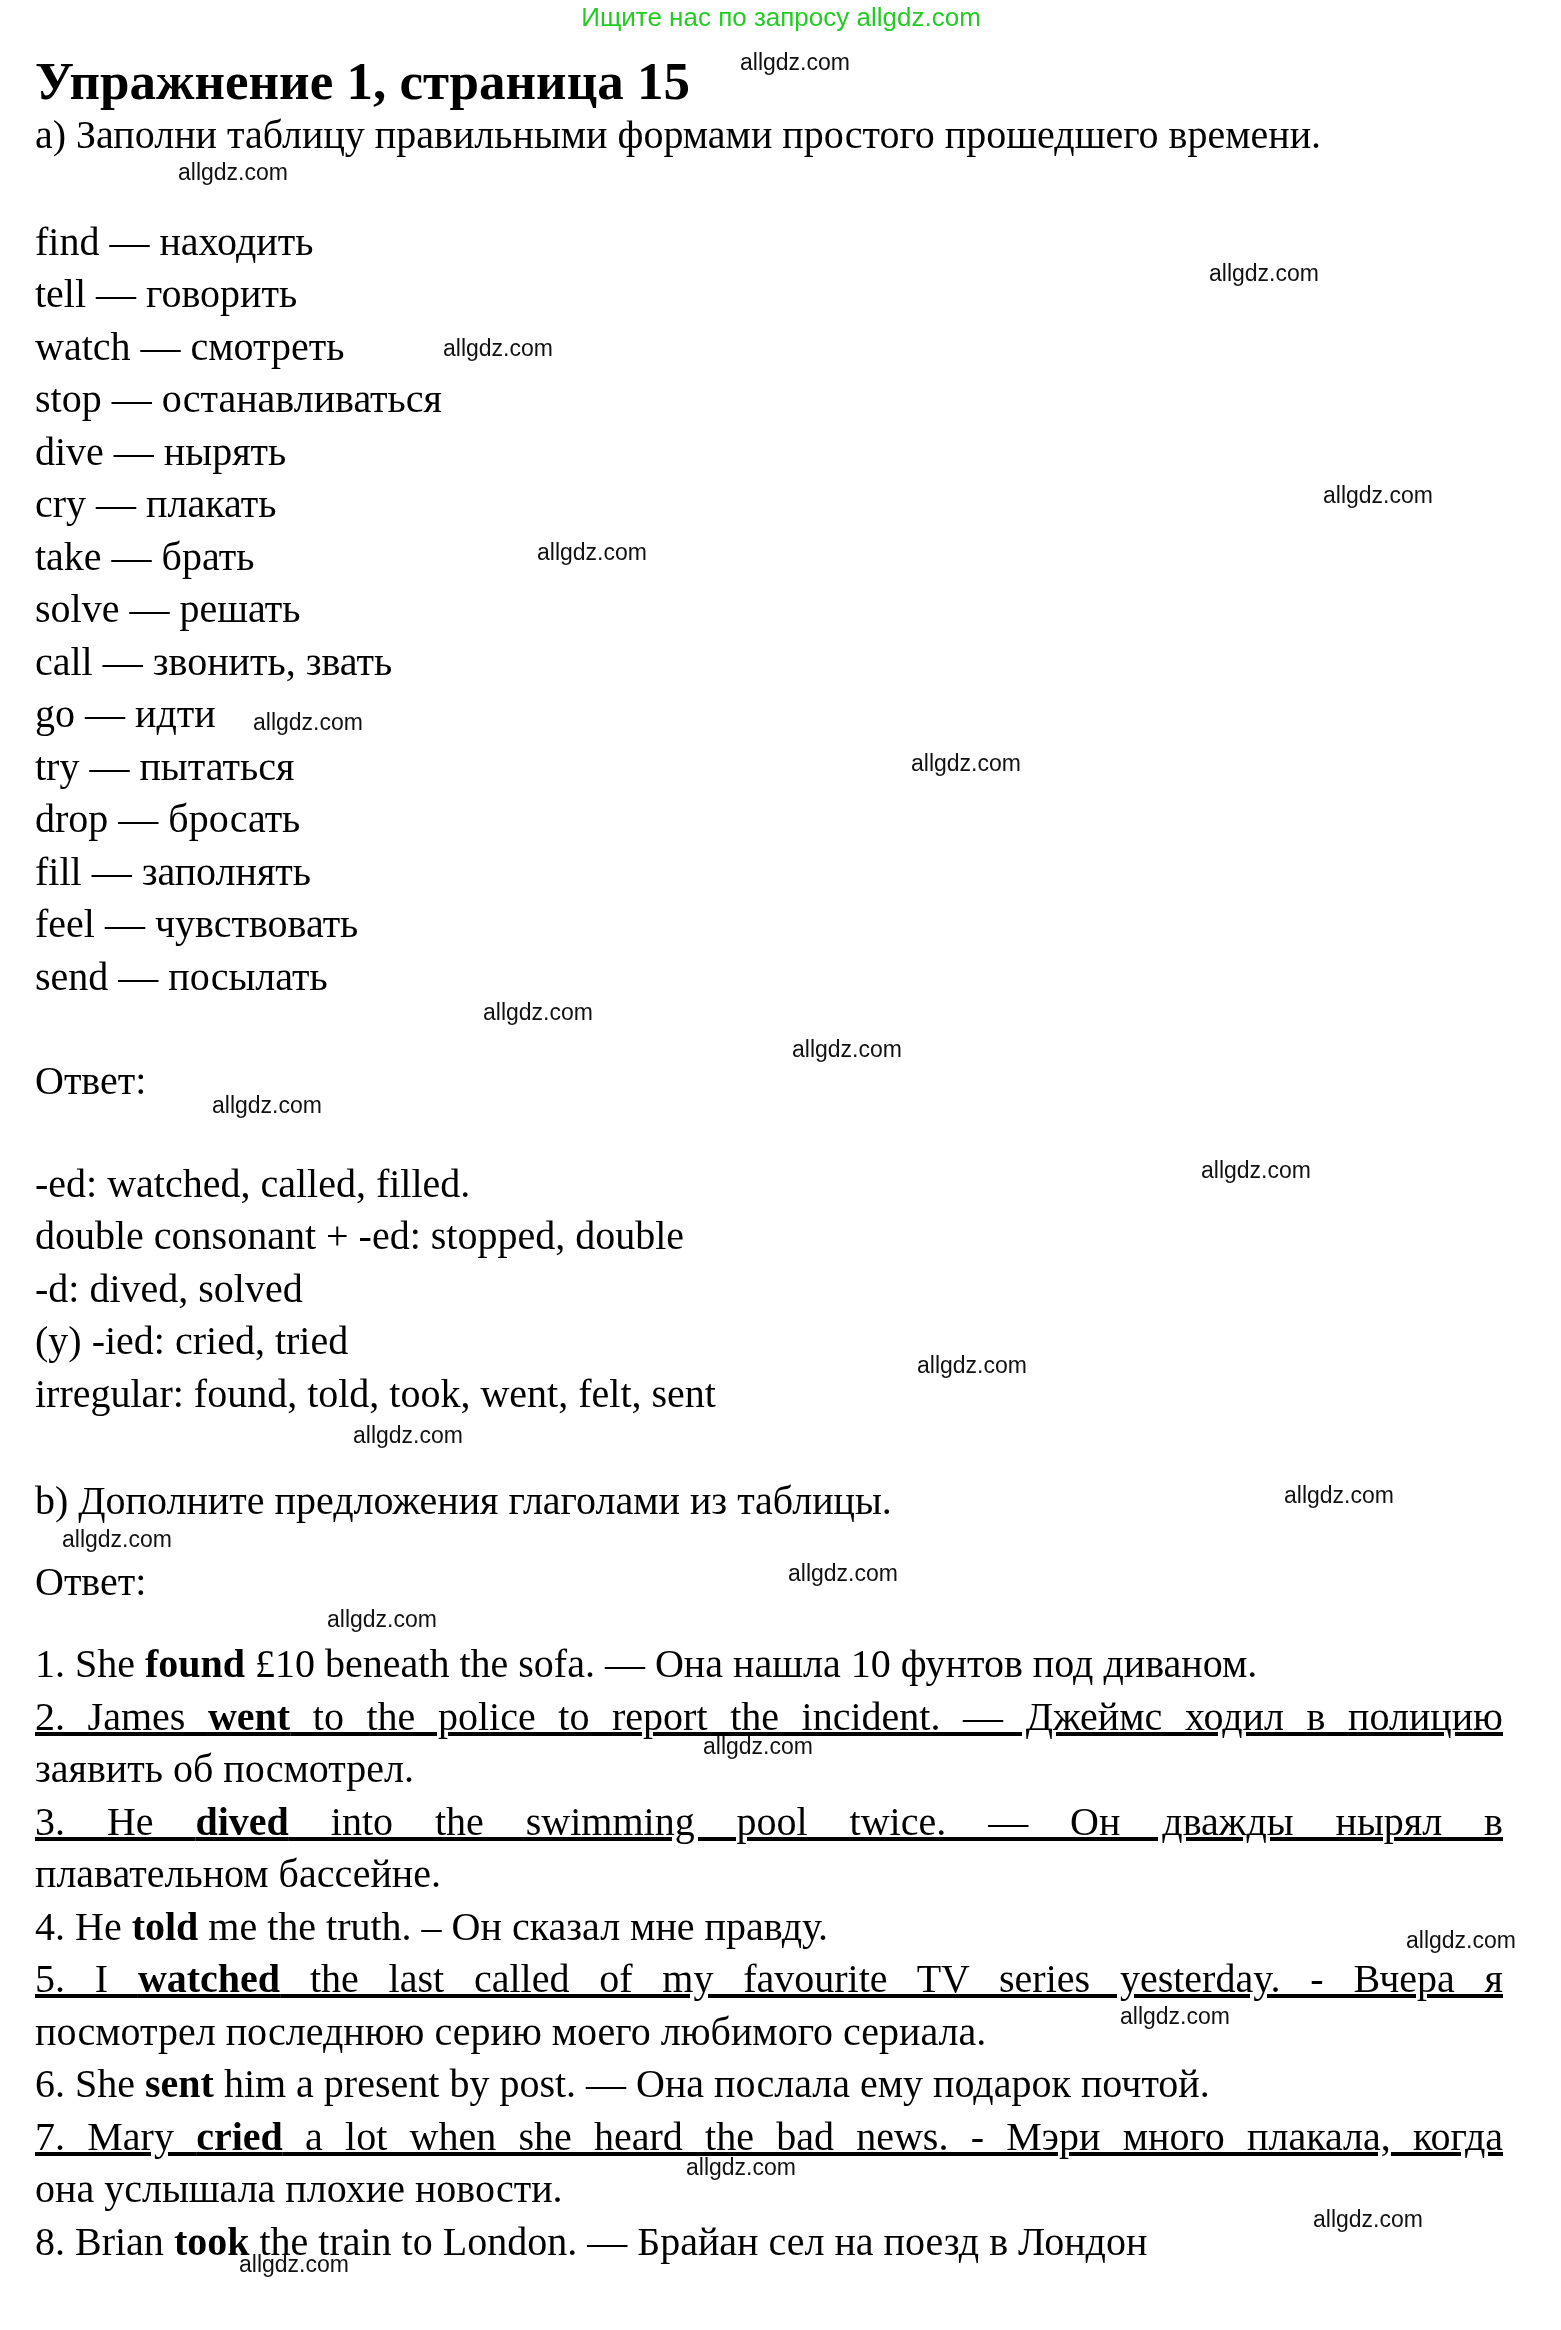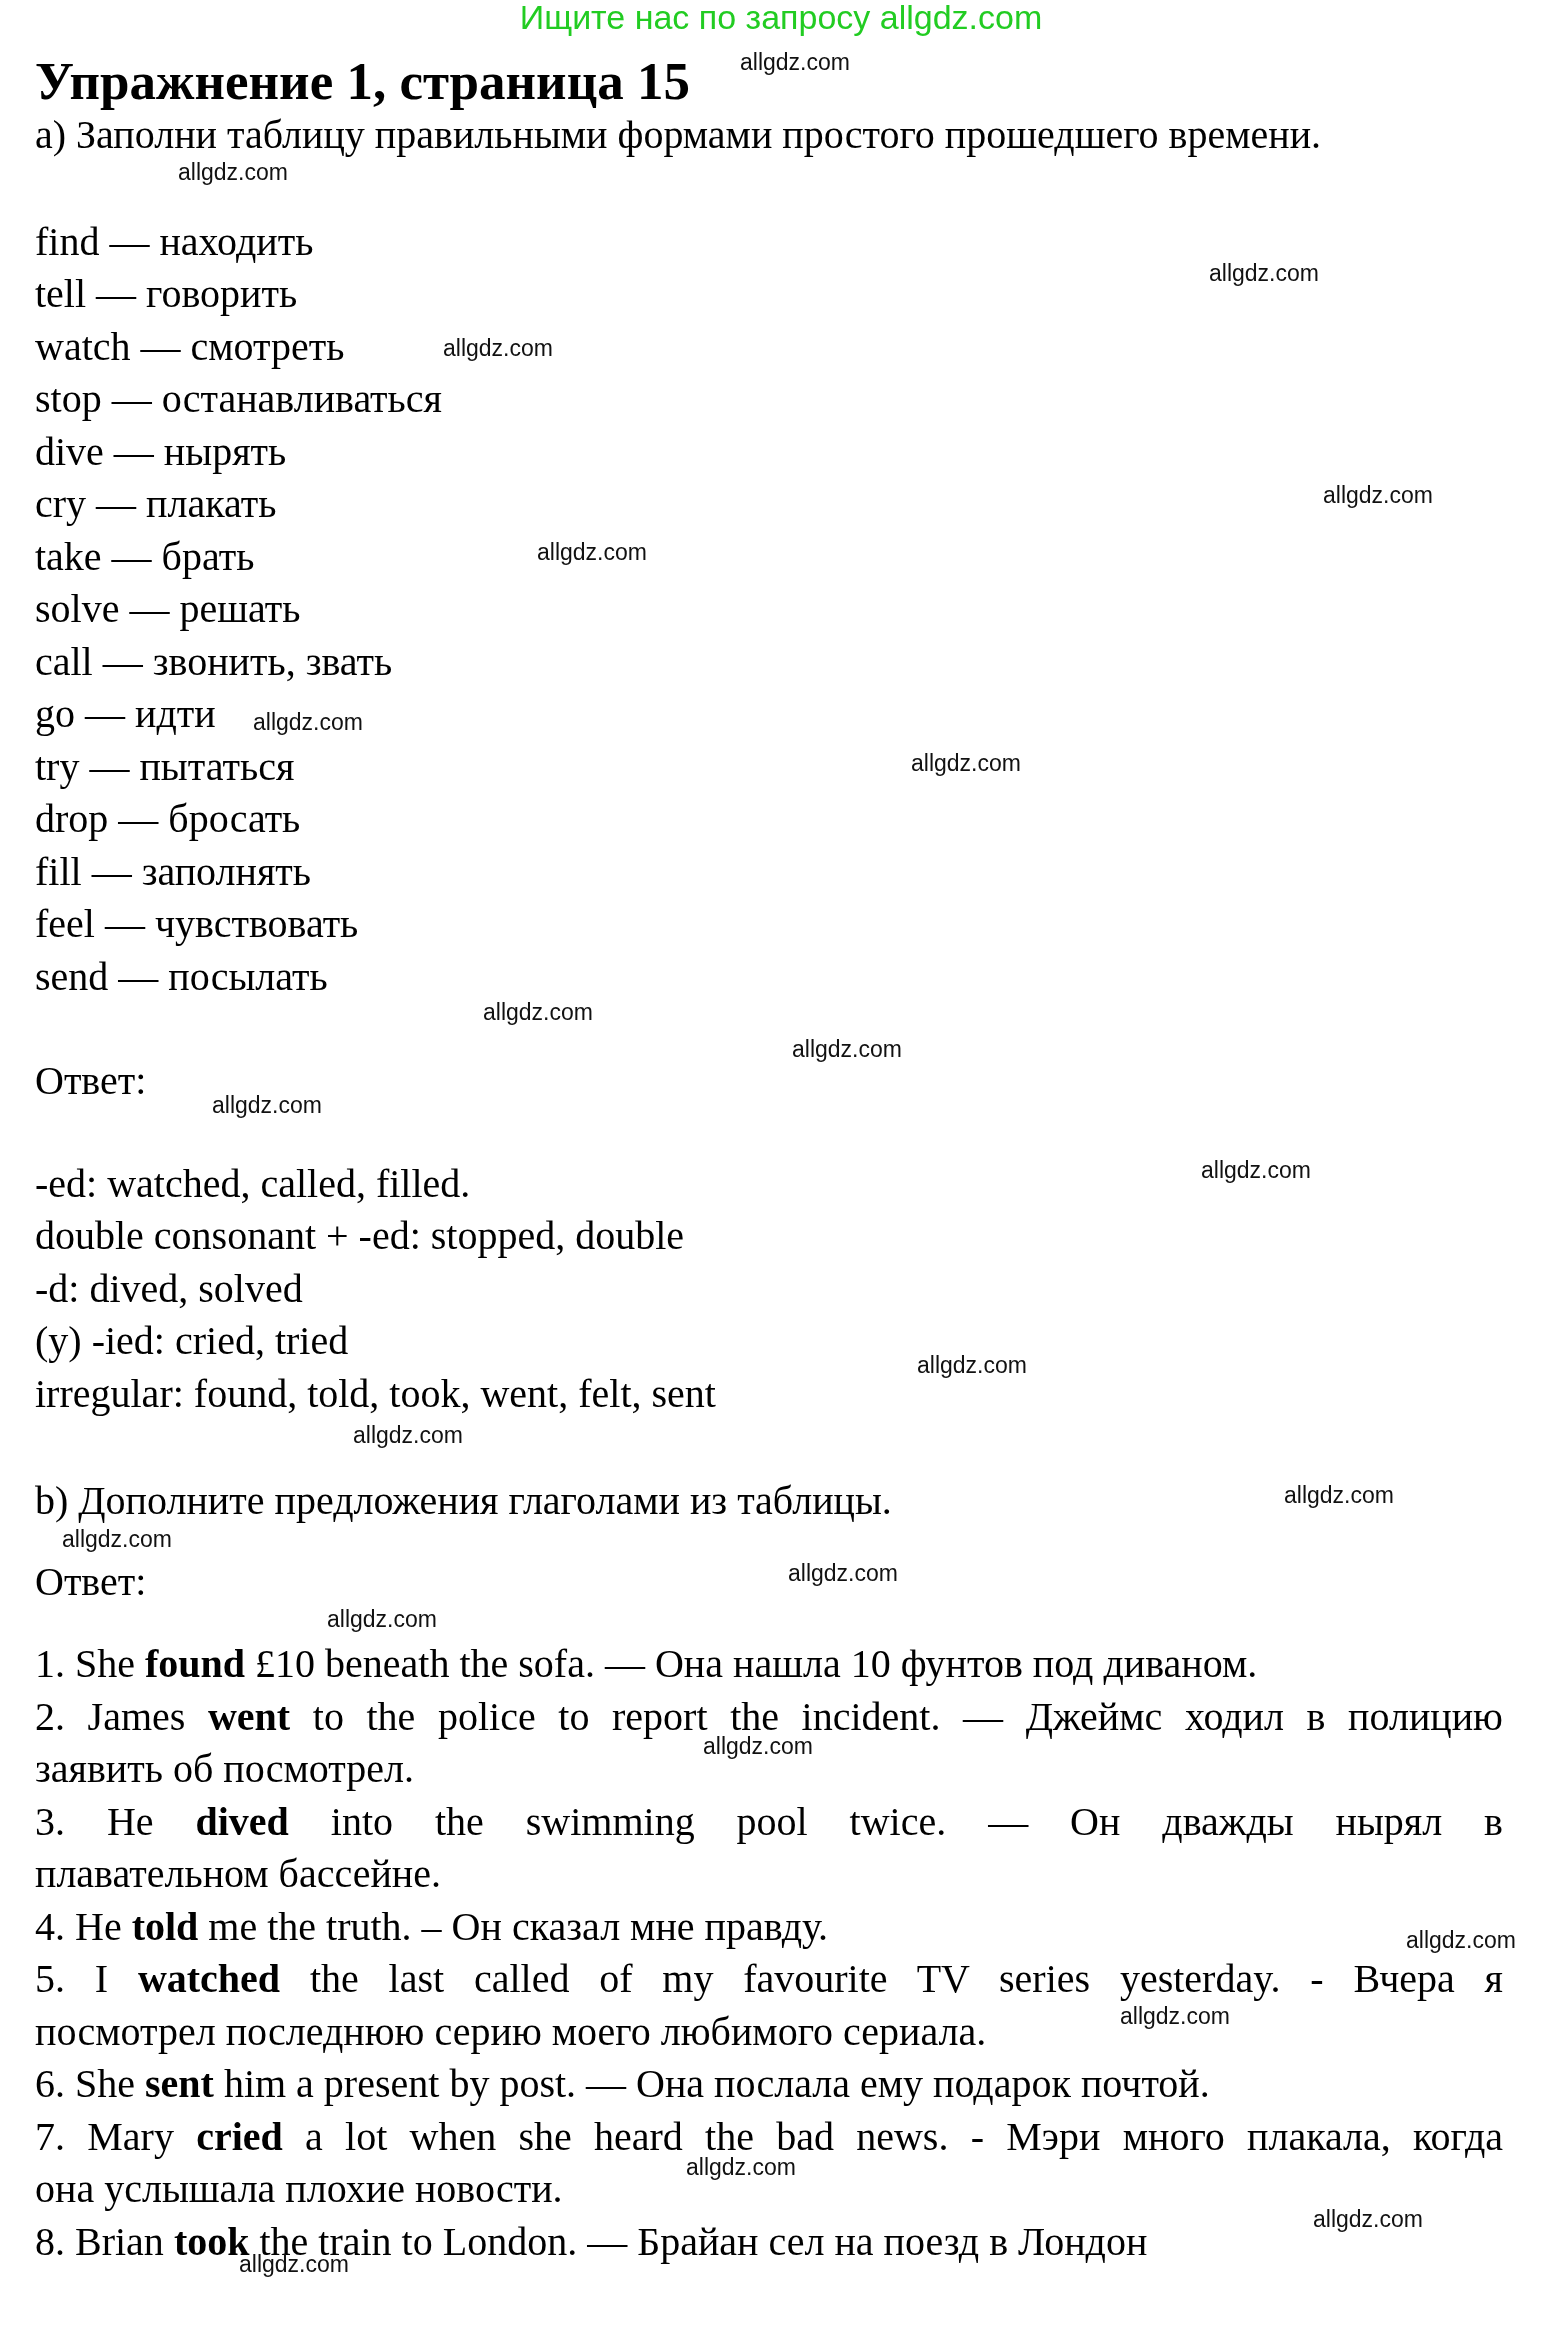--- a/index.html
+++ b/index.html
@@ -1,34 +1,34 @@
 <!DOCTYPE html>
 <html style="font-size:12.4px"><head>
 <meta charset="utf-8">
 <style>
   html, body { margin: 0; padding: 0; background: #ffffff; }
   body { width: 1562px; height: 2330px; position: relative; overflow: hidden; }
   .page { position: absolute; inset: 0; }
   .top-banner {
     position: absolute; top: 0; left: 0; width: 1562px; text-align: center;
-    font-family: "Liberation Sans", sans-serif; font-size: 34px; color: #22cc22;
+    font-family: "Liberation Sans", sans-serif; font-size: 26px; color: #22cc22;
     line-height: 34px;
   }
   .footer-banner {
     position: absolute; top: 2294px; left: 0; width: 1562px; text-align: center;
     font-family: "Liberation Sans", sans-serif; font-size: 26px; color: #3d0c80;
     line-height: 34px; word-spacing: 4.6px;
   }
   .doc {
     position: absolute; left: 35px; top: 54px; width: 1468px;
     font-family: "Liberation Serif", serif; color: #000; font-size: 40px;
   }
   .line { position: absolute; left: 0; white-space: nowrap; line-height: 46px; }
   .title { font-weight: bold; font-size: 53px; }
-  .justify { width: 1468px; white-space: normal; text-align: justify; text-align-last: justify; }
+  .justify { width: 1468px; white-space: normal; text-align: justify; text-align-last: justify; text-decoration: underline; }
   b { font-weight: bold; }
   .wm {
     position: absolute; font-family: "Liberation Sans", sans-serif; font-size: 23px;
     color: #111; white-space: nowrap; line-height: 28px;
   }
 </style>
 </head>
 <body>
 
 <div class="page">

